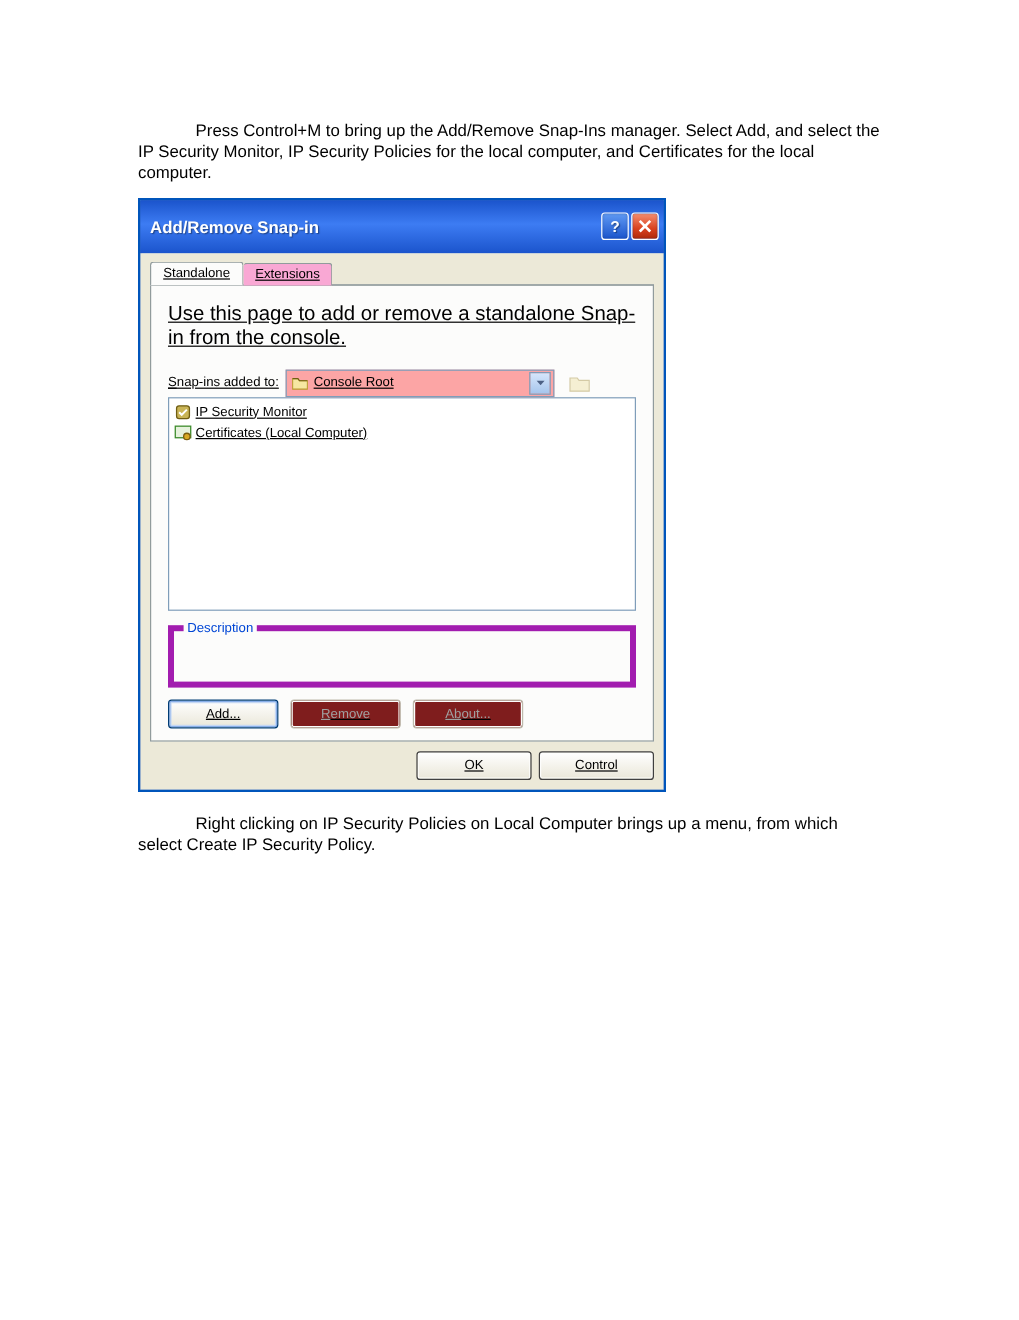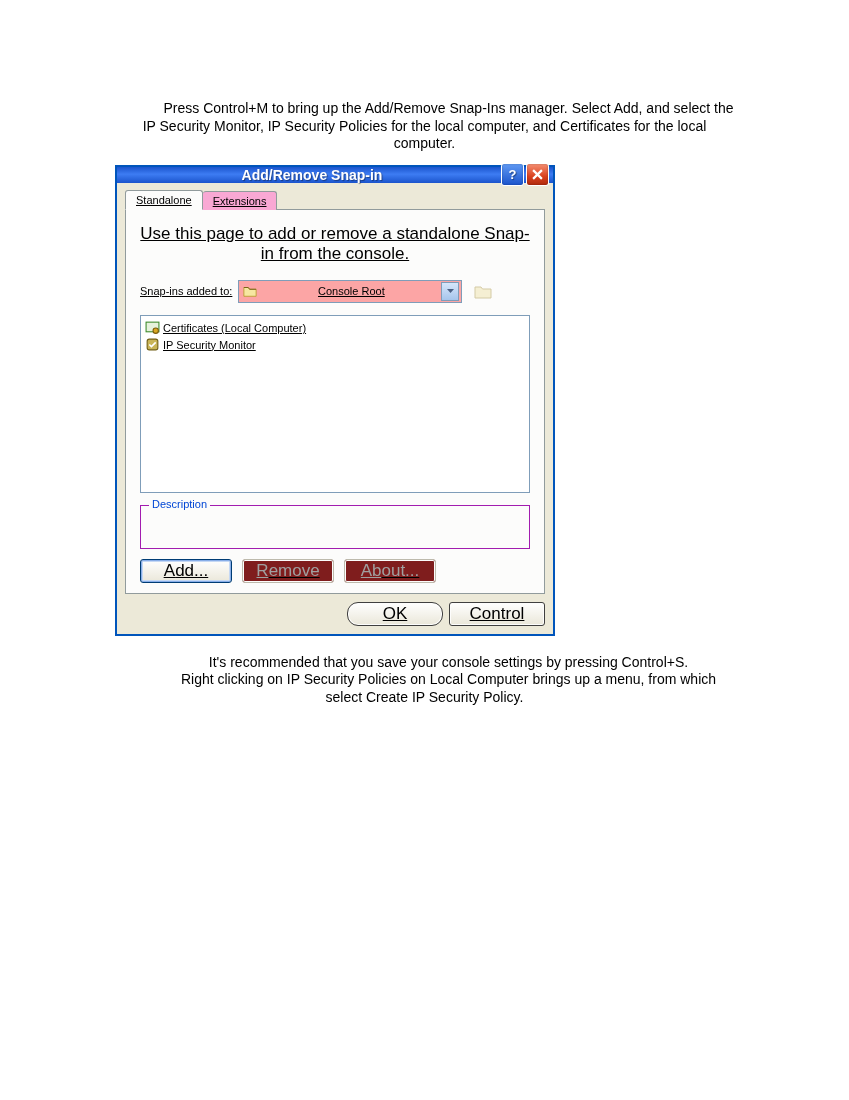--- a/index.html
+++ b/index.html
@@ -6,39 +6,38 @@
     margin: 0;
     padding: 0;
     background: #ffffff;
     font-family: Arial, Helvetica, sans-serif;
     font-size: 13px;
     color: #000;
     width: 849px;
   }
   .page {
     padding: 100px 115px 40px 115px;
-    text-align: center;
   }
   .para {
     font-size: 14px;
     line-height: 1.25;
     margin-bottom: 12px;
   }
 
   
   .dialog-outer {
     width: 436px;
     border: 2px solid #0055bb;
     background: linear-gradient(to bottom, #245edb 0%, #3f7cf0 8%, #245edb 100%);
     box-shadow: 0 0 0 1px #0a3aa0 inset;
     position: relative;
     margin-bottom: 18px;
   }
   .titlebar {
-    height: 16px;
+    height: 44px;
     background: linear-gradient(to bottom, #1b54cc 0%, #3d7cf3 45%, #1b54cc 100%);
     display: flex;
     align-items: center;
     padding: 0 4px 0 8px;
     color: #fff;
     font-weight: bold;
     font-size: 14px;
     text-shadow: 1px 1px 1px rgba(0,0,0,0.4);
   }
   .titlebar .title-text {
@@ -109,21 +108,20 @@
   }
 
   .desc-text {
     font-size: 17px;
     margin-bottom: 16px;
   }
 
   .row {
     display: flex;
     align-items: center;
-    margin-bottom: 12px;
   }
   .row label {
     font-size: 11px;
     margin-right: 6px;
   }
   .row label .ul { text-decoration: underline; }
 
   .dropdown {
     flex: 1;
     height: 21px;
@@ -171,42 +169,42 @@
     margin-bottom: 1px;
   }
   .list-item .ic {
     width: 15px; height: 15px;
     margin-right: 3px;
     display:inline-flex; align-items:center; justify-content:center;
   }
 
   
   .groupbox {
-    border: 1px solid #a21caf;
+    border: 5px solid #a21caf;
     margin-top: 12px;
     padding: 14px 8px 28px 8px;
     position: relative;
   }
   .groupbox .gb-label {
     position: absolute;
     top: -8px;
     left: 8px;
     background: #fcfcfb;
     font-size: 11px;
     padding: 0 3px;
     color: #0046d5;
   }
 
   .btn-row {
     display: flex;
     gap: 10px;
     margin-top: 10px;
   }
   .btn {
-    font-size: 17px;
+    font-size: 11px;
     height: 22px;
     padding: 0 10px;
     min-width: 70px;
     border: 1px solid #404040;
     background: linear-gradient(to bottom, #ffffff, #eae7d9);
     border-radius: 3px;
     display:flex; align-items:center; justify-content:center;
     box-shadow: inset 0 0 0 1px #fdfdfc;
   }
   .btn.default {
@@ -278,34 +276,34 @@
             <svg viewBox="0 0 18 16" width="18" height="16">
               <path d="M1 4 h6 l1.5 2 H17 v9 H1 z" fill="#f0e6b4" stroke="#b4a260"></path>
             </svg>
           </div>
         </div>
 
         <div class="listbox">
           <div class="list-item">
             <span class="ic">
               <svg viewBox="0 0 14 14">
+                  <rect x="2" y="2" width="10" height="10" rx="2" fill="#c9b456" stroke="#6f5d13"></rect>
+                  <path d="M4 7 l2 2 l4 -4" stroke="#fff" stroke-width="1.5" fill="none"></path>
+                </svg>
+            </span>
+            <span>IP Security Monitor</span>
+          </div>
+          <div class="list-item">
+            <span class="ic">
+              <svg viewBox="0 0 14 14">
                   <rect x="1" y="2" width="12" height="9" fill="#e6f2dc" stroke="#3d8b2c"></rect>
                   <circle cx="10" cy="10" r="2.5" fill="#d9a824" stroke="#7a5d0f"></circle>
                 </svg>
             </span>
             <span>Certificates (Local Computer)</span>
-          </div>
-          <div class="list-item">
-            <span class="ic">
-              <svg viewBox="0 0 14 14">
-                  <rect x="2" y="2" width="10" height="10" rx="2" fill="#c9b456" stroke="#6f5d13"></rect>
-                  <path d="M4 7 l2 2 l4 -4" stroke="#fff" stroke-width="1.5" fill="none"></path>
-                </svg>
-            </span>
-            <span>IP Security Monitor</span>
           </div>
         </div>
 
         <div class="groupbox">
           <span class="gb-label">Description</span>
         </div>
 
         <div class="btn-row">
           <div class="btn default">
               <span><span class="ul">A</span><span>dd...</span></span>
@@ -313,26 +311,23 @@
           <div class="btn disabled">
               <span><span class="ul">R</span><span>emove</span></span>
             </div>
           <div class="btn disabled">
               <span><span class="ul">Ab</span><span>out...</span></span>
             </div>
         </div>
       </div>
 
       <div class="footer-row">
-        <div class="btn" style="min-width:74px;border-radius:11px;">OK</div>
+        <div class="btn" style="min-width:74px;">OK</div>
         <div class="btn" style="min-width:74px;">Control</div>
       </div>
     </div>
   </div>
 
-  <div class="para" style="margin-bottom:0;">
-    <span style="display:inline-block; width:48px;"></span><span>It's recommended that you save your console settings by pressing Control+S.</span>
-  </div>
   <div class="para">
     <span style="display:inline-block; width:48px;"></span><span>Right clicking on IP Security Policies on Local Computer brings up a menu, from which select Create IP Security Policy.</span>
   </div>
 
 </div>
 
 </body></html>

